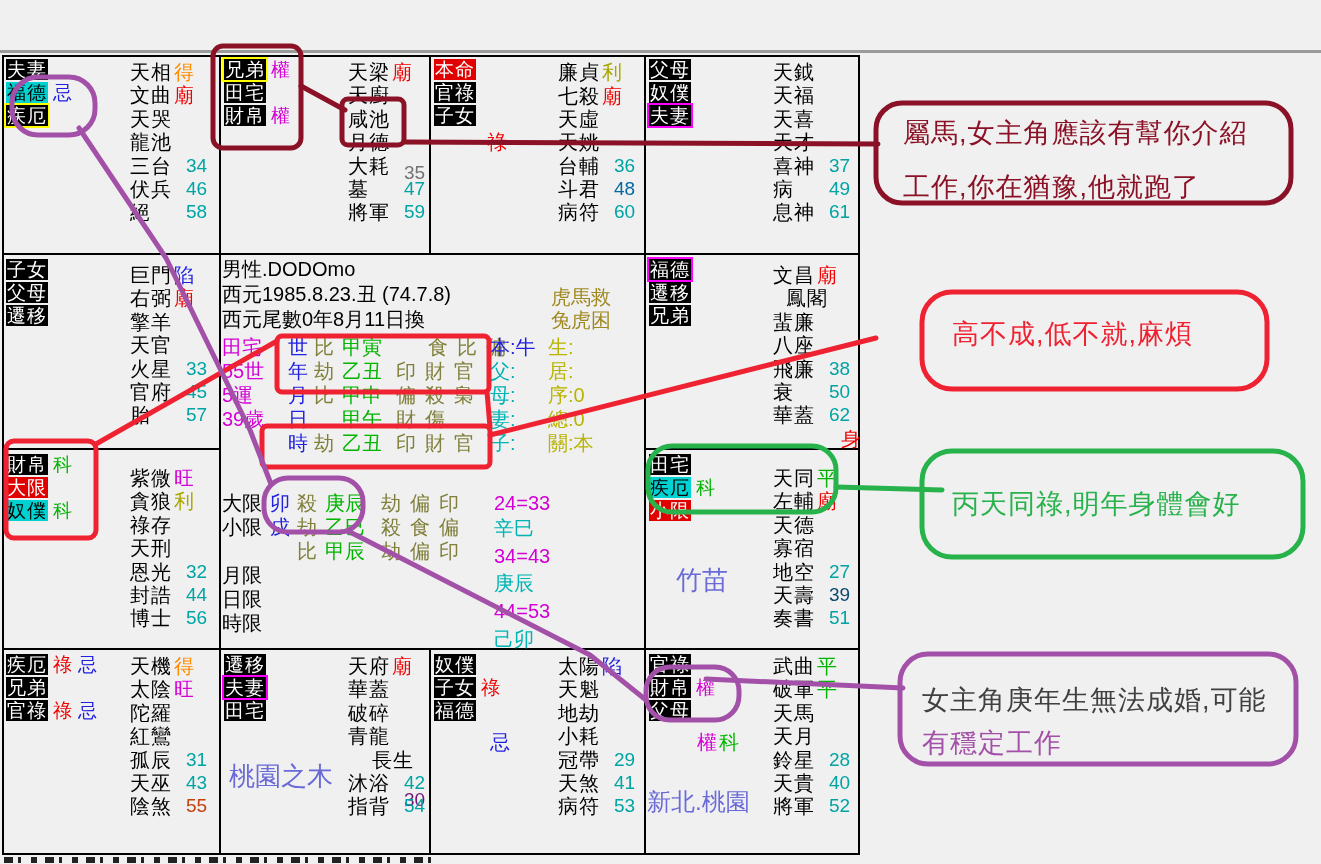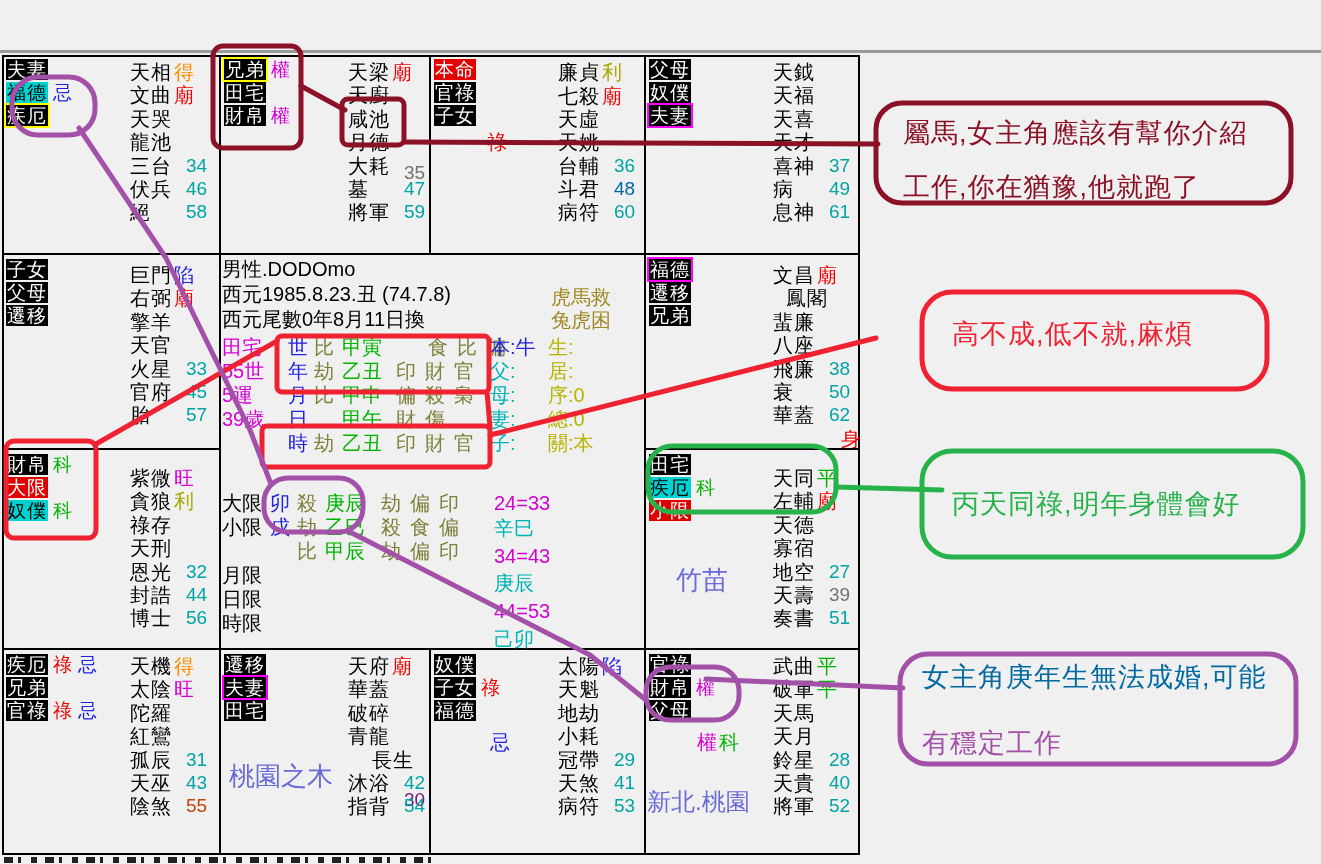--- a/index.html
+++ b/index.html
@@ -155,21 +155,21 @@
       <div class="plabel" style="left: 648px; top: 454px;"><span class="box" style="background: rgb(0, 0, 0); color: rgb(255, 255, 255);">田宅</span></div>
       <div class="plabel" style="left: 648px; top: 477px;"><span class="box" style="background: rgb(0, 210, 210); color: rgb(0, 0, 0);">疾厄</span><span style="color: rgb(0, 180, 0); margin-left: 5px;">科</span></div>
       <div class="plabel" style="left: 648px; top: 500px;"><span class="box" style="background: rgb(224, 0, 0); color: rgb(255, 255, 255);">小限</span></div>
       <div class="star-row" style="left: 773px; top: 467px;"><span>天同</span><span style="color: rgb(0, 180, 0); margin-left: 2px;">平</span></div>
       <div class="star-row" style="left: 773px; top: 490.4px;"><span>左輔</span><span style="color: rgb(240, 0, 0); margin-left: 2px;">廟</span></div>
       <div class="star-row" style="left: 773px; top: 513.8px;"><span>天德</span></div>
       <div class="star-row" style="left: 773px; top: 537.2px;"><span>寡宿</span></div>
       <div class="star-row" style="left: 773px; top: 560.6px;"><span>地空</span></div>
       <div class="star-num" style="left: 829px; top: 560.6px; color: rgb(0, 164, 164);">27</div>
       <div class="star-row" style="left: 773px; top: 584px;"><span>天壽</span></div>
-      <div class="star-num" style="left: 829px; top: 584px; color: #737373;">39</div>
+      <div class="star-num" style="left: 829px; top: 584px; color: #0c4a6e;">39</div>
       <div class="star-row" style="left: 773px; top: 607.4px;"><span>奏書</span></div>
       <div class="star-num" style="left: 829px; top: 607.4px; color: rgb(0, 164, 164);">51</div>
       <div class="cnote" style="left: 676px; top: 563px; color: rgb(106, 106, 216); font-size: 26px;">竹苗</div>
       <div class="palace" style="left: 2px; top: 650px; width: 218px; height: 203px;"></div>
       <div class="plabel" style="left: 5px; top: 654px;"><span class="box" style="background: rgb(0, 0, 0); color: rgb(255, 255, 255);">疾厄</span><span style="color: rgb(240, 0, 0); margin-left: 5px;">祿</span><span style="color: rgb(32, 32, 224); margin-left: 5px;">忌</span></div>
       <div class="plabel" style="left: 5px; top: 677px;"><span class="box" style="background: rgb(0, 0, 0); color: rgb(255, 255, 255);">兄弟</span></div>
       <div class="plabel" style="left: 5px; top: 700px;"><span class="box" style="background: rgb(0, 0, 0); color: rgb(255, 255, 255);">官祿</span><span style="color: rgb(240, 0, 0); margin-left: 5px;">祿</span><span style="color: rgb(32, 32, 224); margin-left: 5px;">忌</span></div>
       <div class="star-row" style="left: 130px; top: 655px;"><span>天機</span><span style="color: rgb(255, 140, 0); margin-left: 2px;">得</span></div>
       <div class="star-row" style="left: 130px; top: 678.4px;"><span>太陰</span><span style="color: rgb(212, 0, 212); margin-left: 2px;">旺</span></div>
       <div class="star-row" style="left: 130px; top: 701.8px;"><span>陀羅</span></div>
@@ -311,18 +311,18 @@
       <polyline points="348,531 590,655 646,700" fill="none" stroke="#a351a8" stroke-width="5" stroke-linecap="round" stroke-linejoin="round"></polyline>
       <rect x="646" y="667" width="93" height="53" rx="24" fill="none" stroke="#a351a8" stroke-width="5" stroke-linecap="round" stroke-linejoin="round"></rect>
       <polyline points="706,679 903,688" fill="none" stroke="#a351a8" stroke-width="5" stroke-linecap="round" stroke-linejoin="round"></polyline>
       <rect x="900" y="654" width="396" height="110" rx="28" fill="none" stroke="#a351a8" stroke-width="5" stroke-linecap="round" stroke-linejoin="round"></rect>
     </svg>
   <div id="callouts">
       <div class="annotation-text" style="left: 903px; top: 115px; color: rgb(139, 18, 38);">屬馬,女主角應該有幫你介紹</div>
       <div class="annotation-text" style="left: 903px; top: 169px; color: rgb(139, 18, 38);">工作,你在猶豫,他就跑了</div>
       <div class="annotation-text" style="left: 952px; top: 316px; color: rgb(239, 34, 50);">高不成,低不就,麻煩</div>
       <div class="annotation-text" style="left: 952px; top: 486px; color: rgb(39, 178, 75);">丙天同祿,明年身體會好</div>
-      <div class="annotation-text" style="left: 922px; top: 659px; color: #0369a1;">女主角庚年生無法成婚,可能</div>
+      <div class="annotation-text" style="left: 922px; top: 682px; color: #404040;">女主角庚年生無法成婚,可能</div>
       <div class="annotation-text" style="left: 922px; top: 725px; color: rgb(163, 81, 168);">有穩定工作</div>
     </div>
 
   <div class="status-sliver"></div>
 </div>
 
 </body></html>

